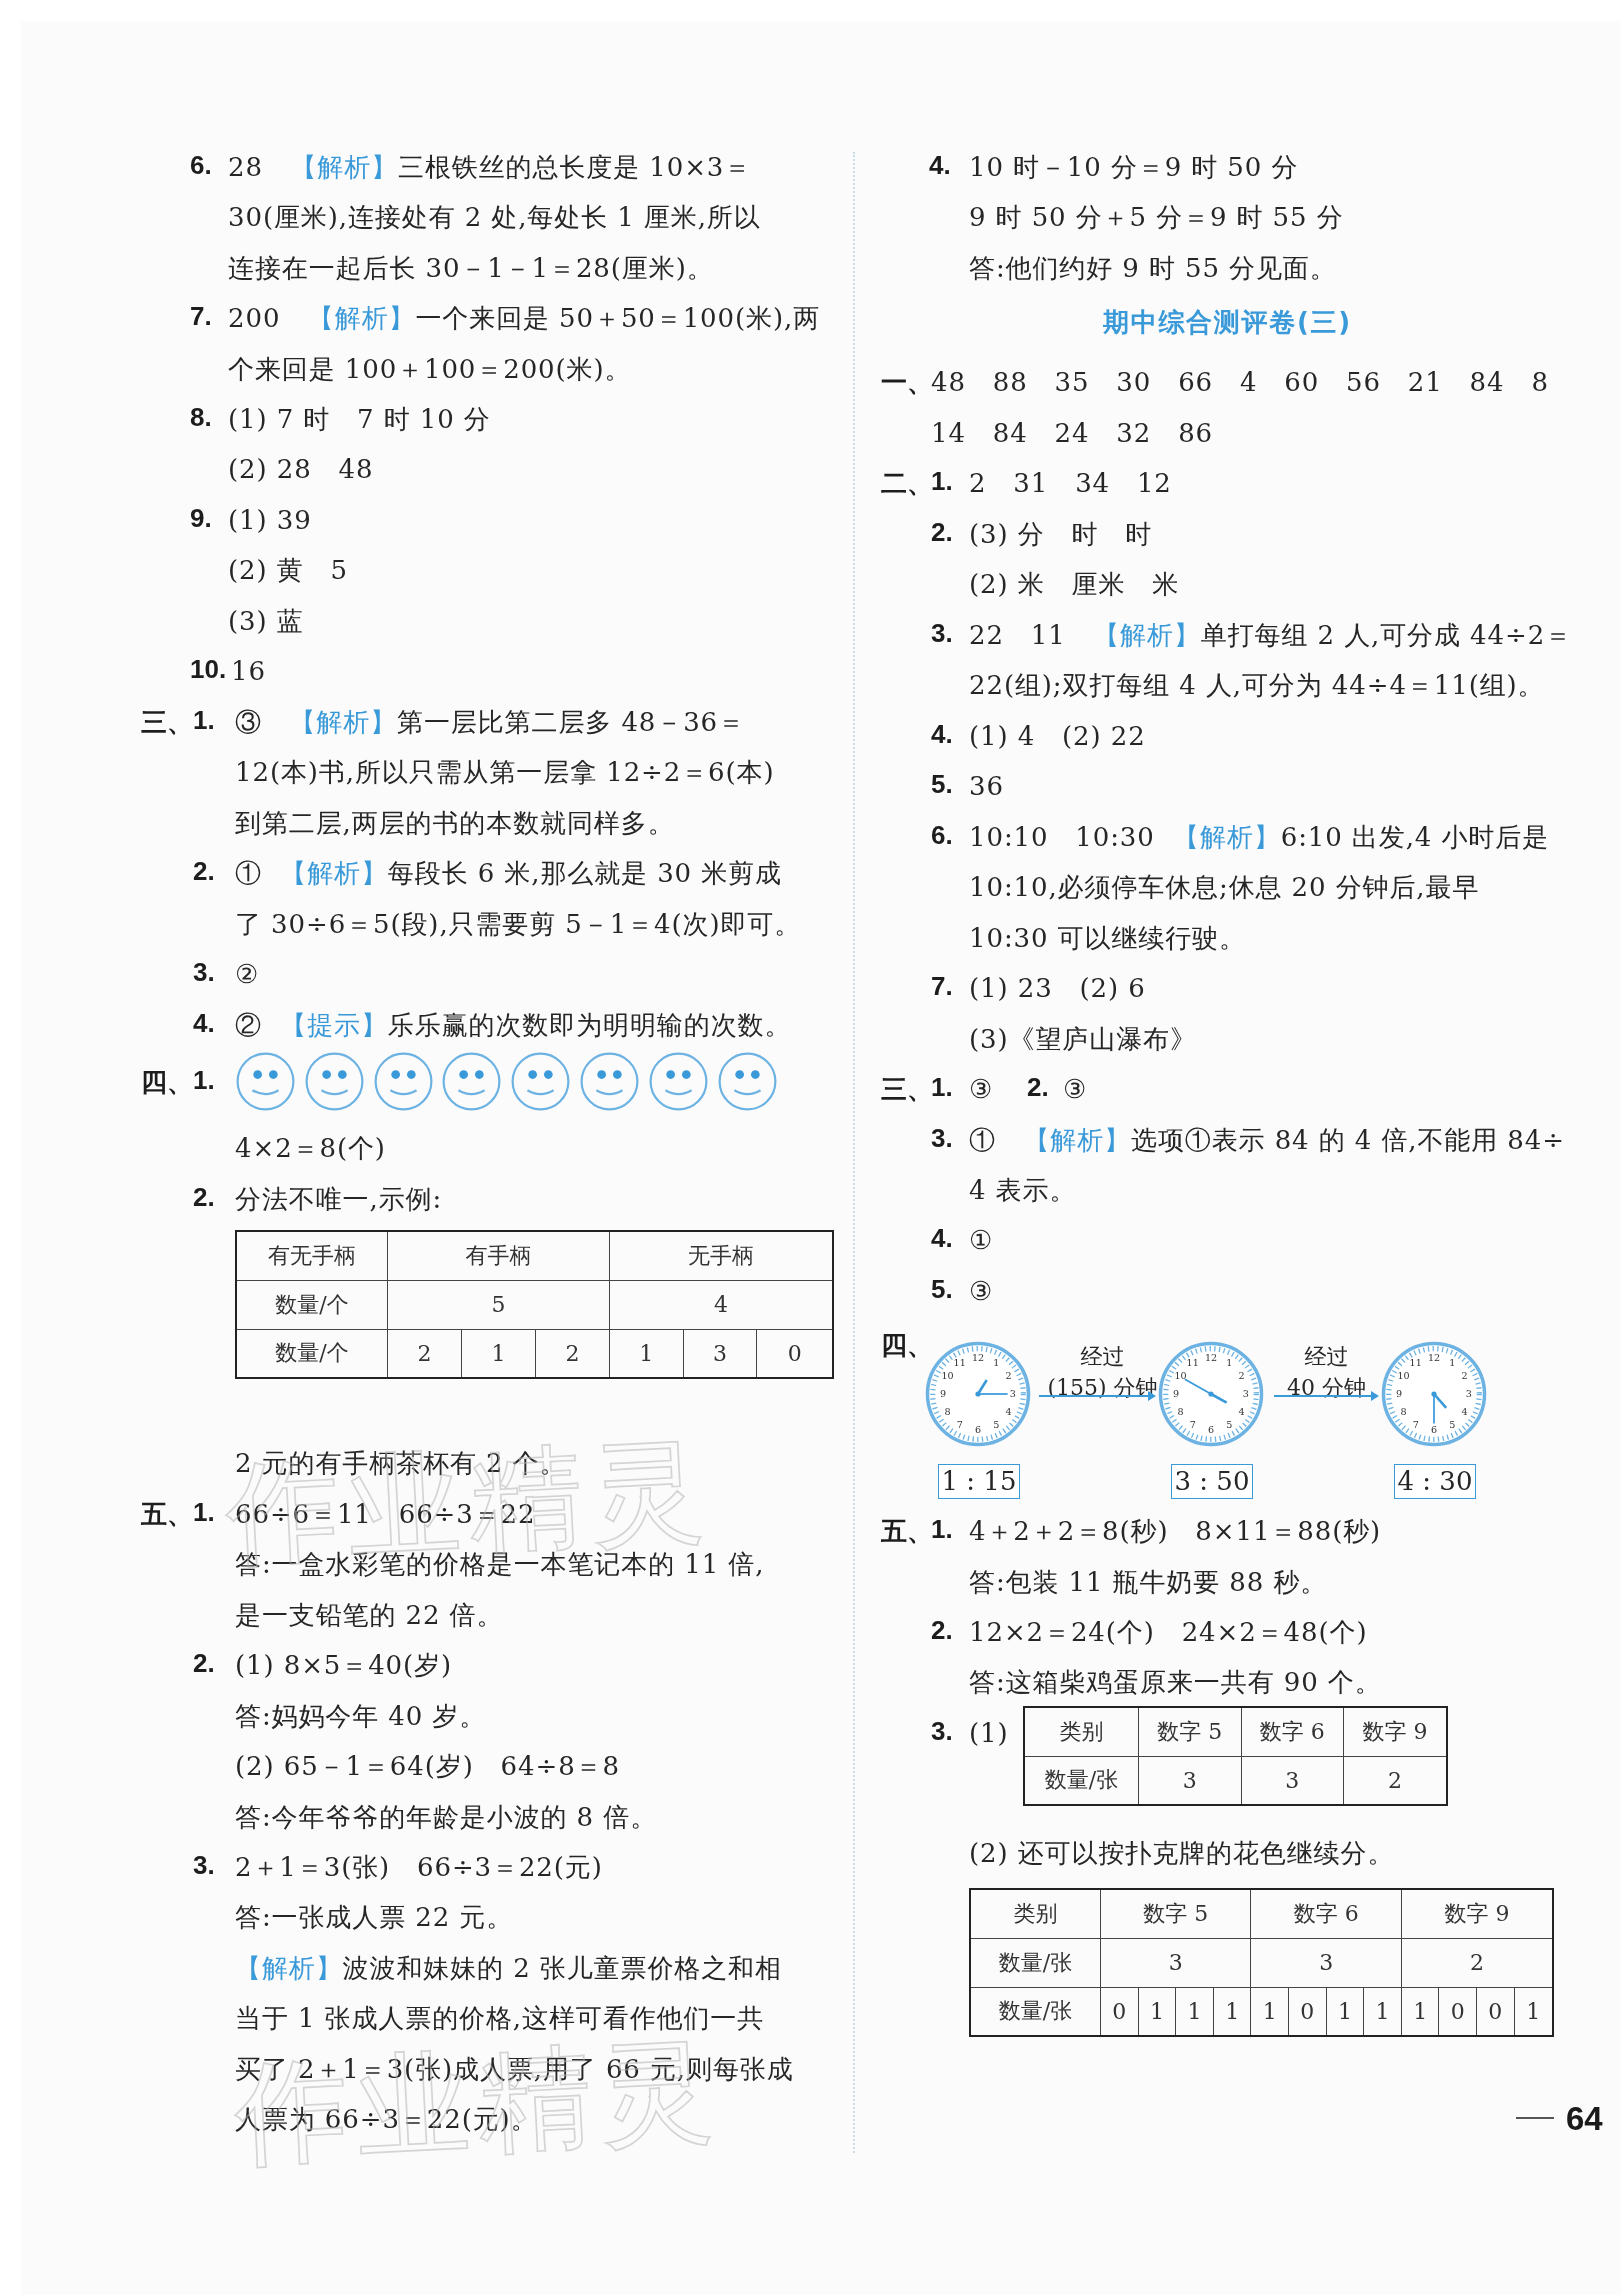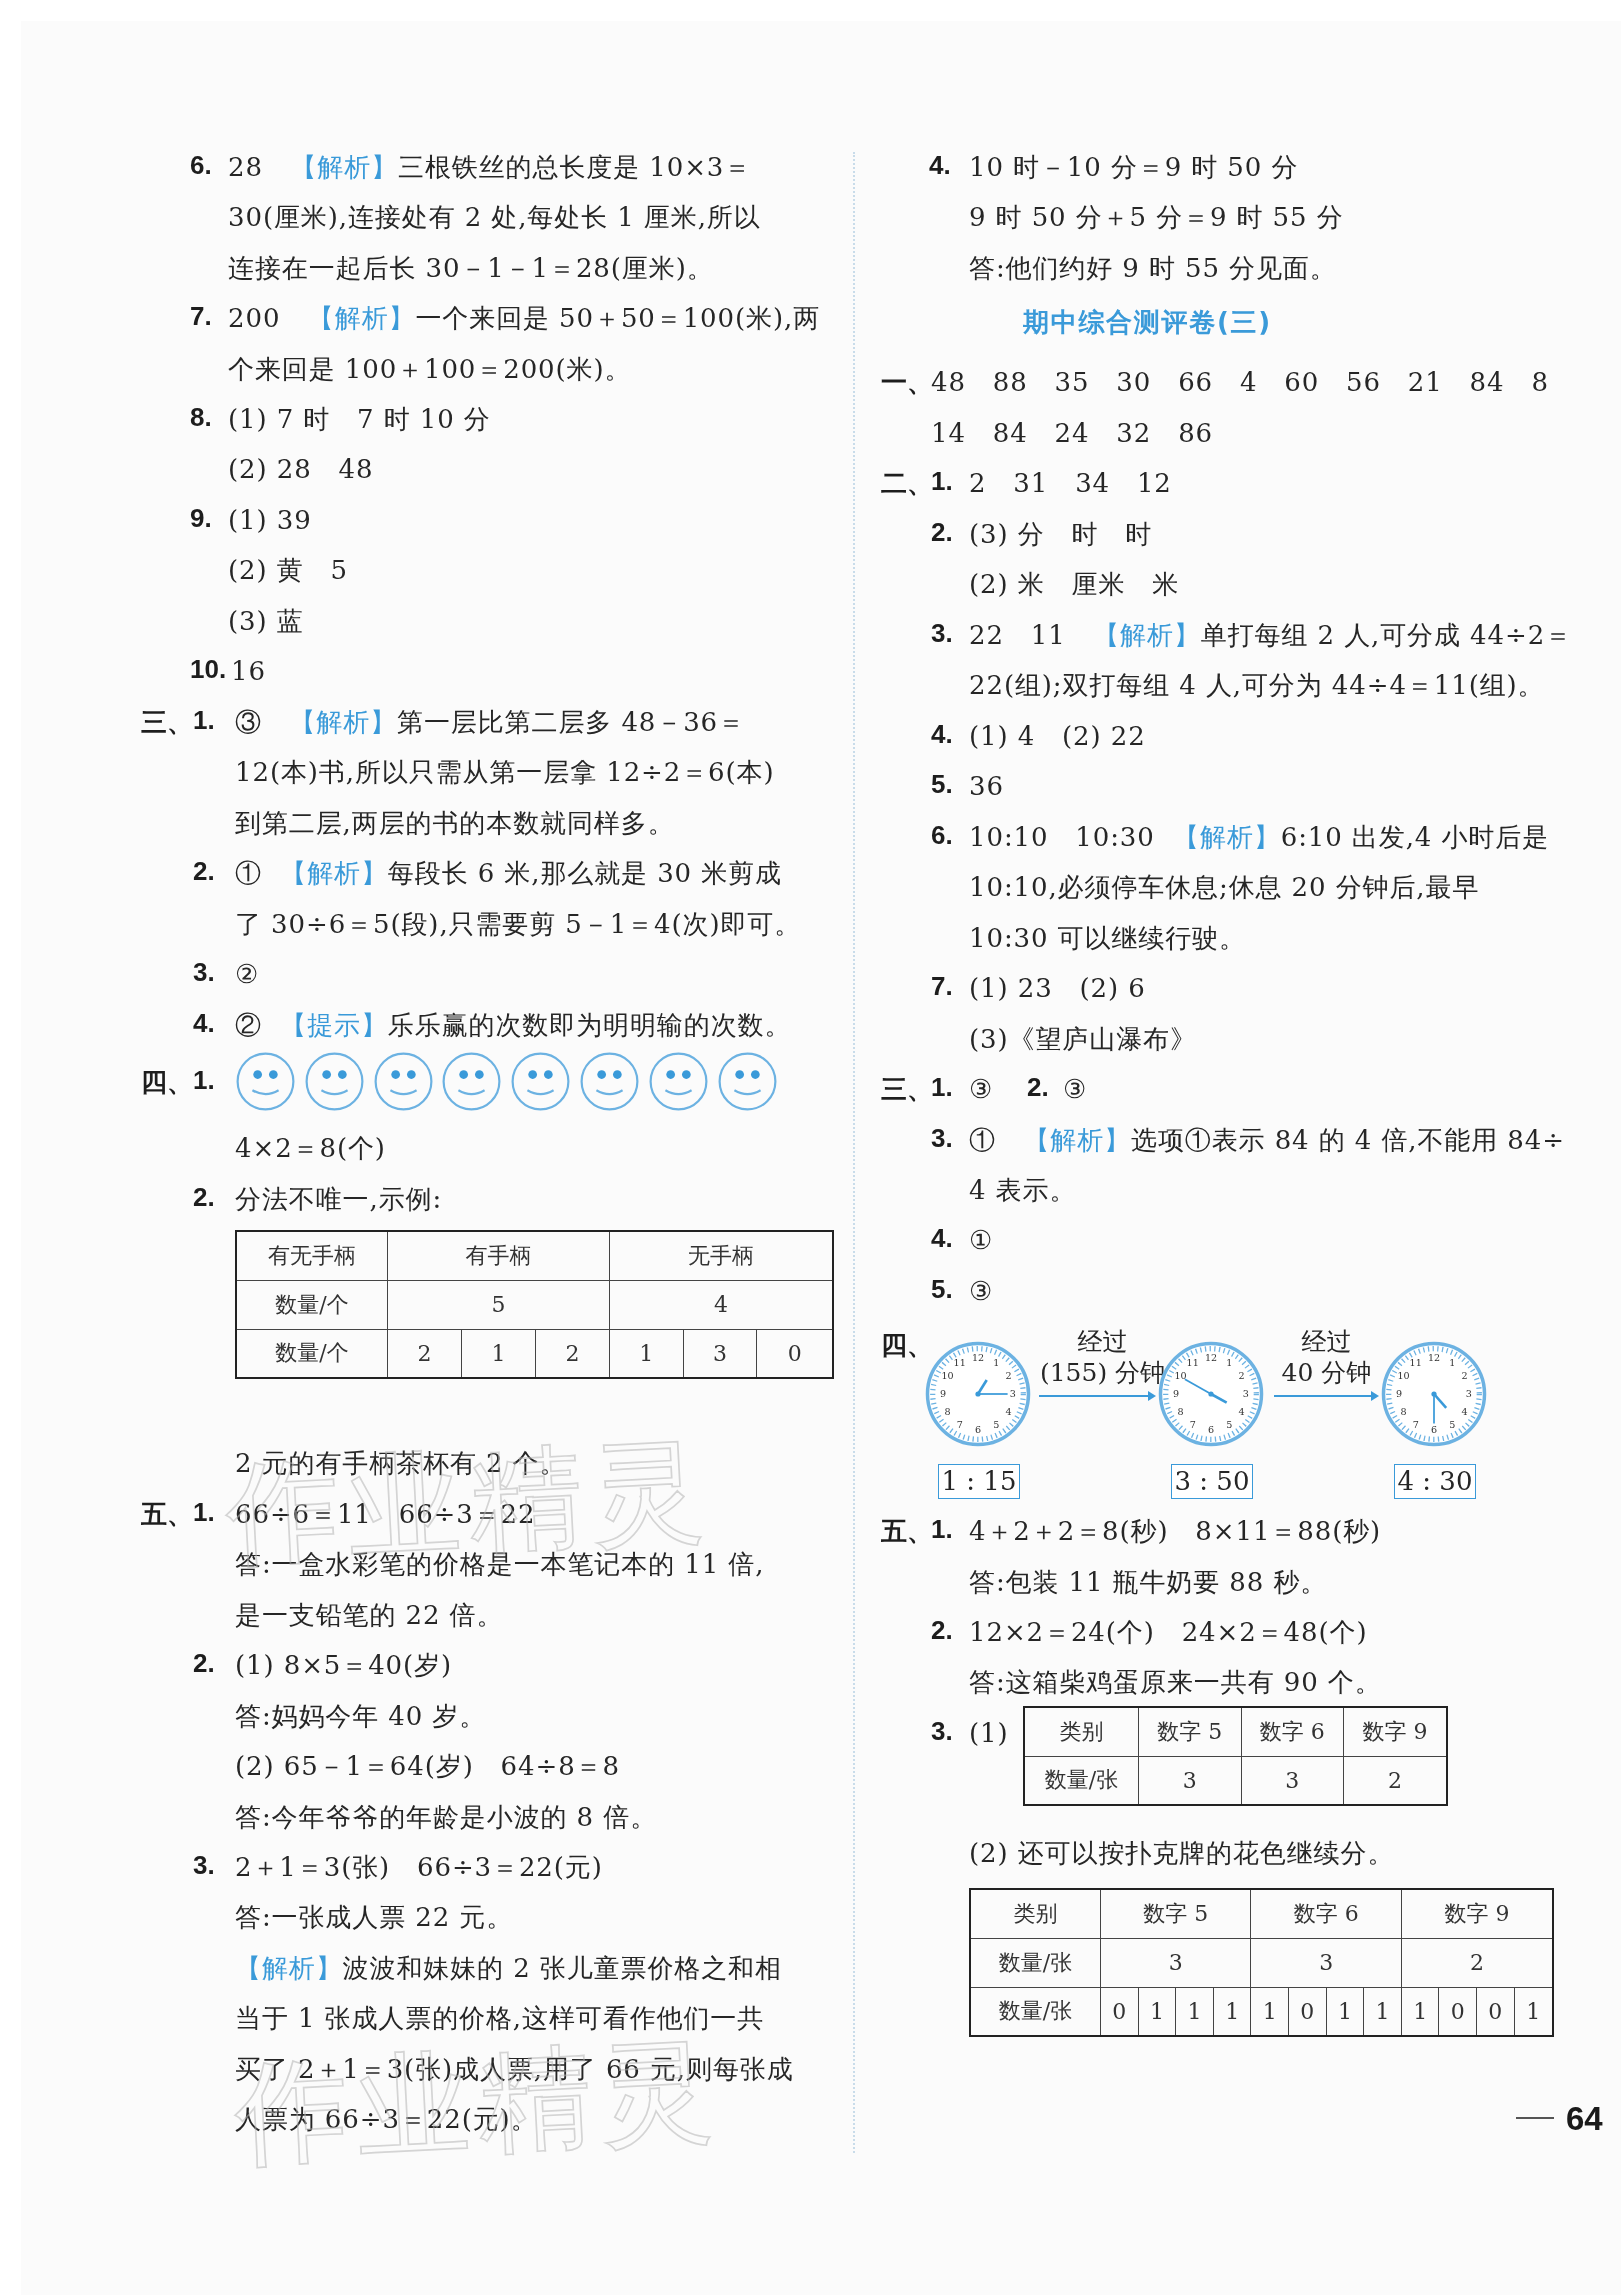--- a/index.html
+++ b/index.html
@@ -16,21 +16,21 @@
   .tag { color:#3a9ad9; }
   .title { position:absolute; font-family:"DejaVu Sans","Liberation Sans",sans-serif; font-weight:bold; color:#3a9ad9; font-size:26px; letter-spacing:1.7px; }
   .divider { position:absolute; left:853px; top:152px; width:0; height:2001px; border-left:2.6px dotted #c9dcea; }
   table.tb { position:absolute; border-collapse:collapse; border:2.6px solid #222; font-size:22px; color:#333; }
   table.tb td { border:1.3px solid #444; text-align:center; padding:0; }
   .smileys { position:absolute; left:235px; top:1051px; display:flex; gap:7.8px; }
   .smiley { width:61px; height:61px; }
   .clock-box { position:absolute; border:1.7px solid #3a9ad9; font-size:26px; text-align:center; line-height:33px; height:33px; background:#fff; }
   .arrow { position:absolute; height:1.7px; background:#3a9ad9; }
   .arrow::after { content:""; position:absolute; right:-1.7px; top:-4.4px; border-left:8.7px solid #3a9ad9; border-top:5.2px solid transparent; border-bottom:5.2px solid transparent; }
-  .arrow-label { position:absolute; font-size:25px; line-height:31px; text-align:center; }
+  .arrow-label { position:absolute; font-size:22px; line-height:31px; text-align:center;margin-top:15px; }
   .watermark { position:absolute; font-family:"DejaVu Sans",sans-serif; font-size:113px; color:transparent; -webkit-text-stroke:1.7px #b5b5b5; opacity:.55; letter-spacing:8.7px; transform:rotate(-3deg); }
   .pageno { position:absolute; left:1566px; top:2100px; font-family:"Liberation Sans","DejaVu Sans",sans-serif; font-weight:bold; font-size:33px; color:#1a1a1a; }
   .pageno-rule { position:absolute; left:1516px; top:2117px; width:38px; height:1.7px; background:#555; }
 </style>
 </head>
 <body>
 
 <div class="paper"></div>
 <div class="divider"></div>
 
@@ -191,21 +191,21 @@
 <div class="line" style="left:235px;top:2102px">人票为 66÷3＝22(元)。</div>
 
 <div class="watermark" style="left:226px;top:1427px">作业精灵</div>
 <div class="watermark" style="left:235px;top:2027px">作业精灵</div>
 
 <span class="num" style="left:929px;top:150px">4.</span>
 <div class="line" style="left:969px;top:150px">10 时－10 分＝9 时 50 分</div>
 <div class="line" style="left:969px;top:200px">9 时 50 分＋5 分＝9 时 55 分</div>
 <div class="line" style="left:969px;top:251px">答:他们约好 9 时 55 分见面。</div>
 
-<div class="title" style="left:1023px;top:305px">期中综合测评卷(三)</div>
+<div class="title" style="left:1103px;top:305px">期中综合测评卷(三)</div>
 
 <span class="sec" style="left:881px;top:365px">一、</span>
 <div class="line" style="left:931px;top:365px;word-spacing:5.2px">48　88　35　30　66　4　60　56　21　84　8</div>
 <div class="line" style="left:931px;top:416px;word-spacing:5.2px">14　84　24　32　86</div>
 
 <span class="sec" style="left:881px;top:466px">二、</span>
 <span class="num" style="left:931px;top:466px">1.</span>
 <div class="line" style="left:969px;top:466px">2　31　34　12</div>
 
 <span class="num" style="left:931px;top:517px">2.</span>

